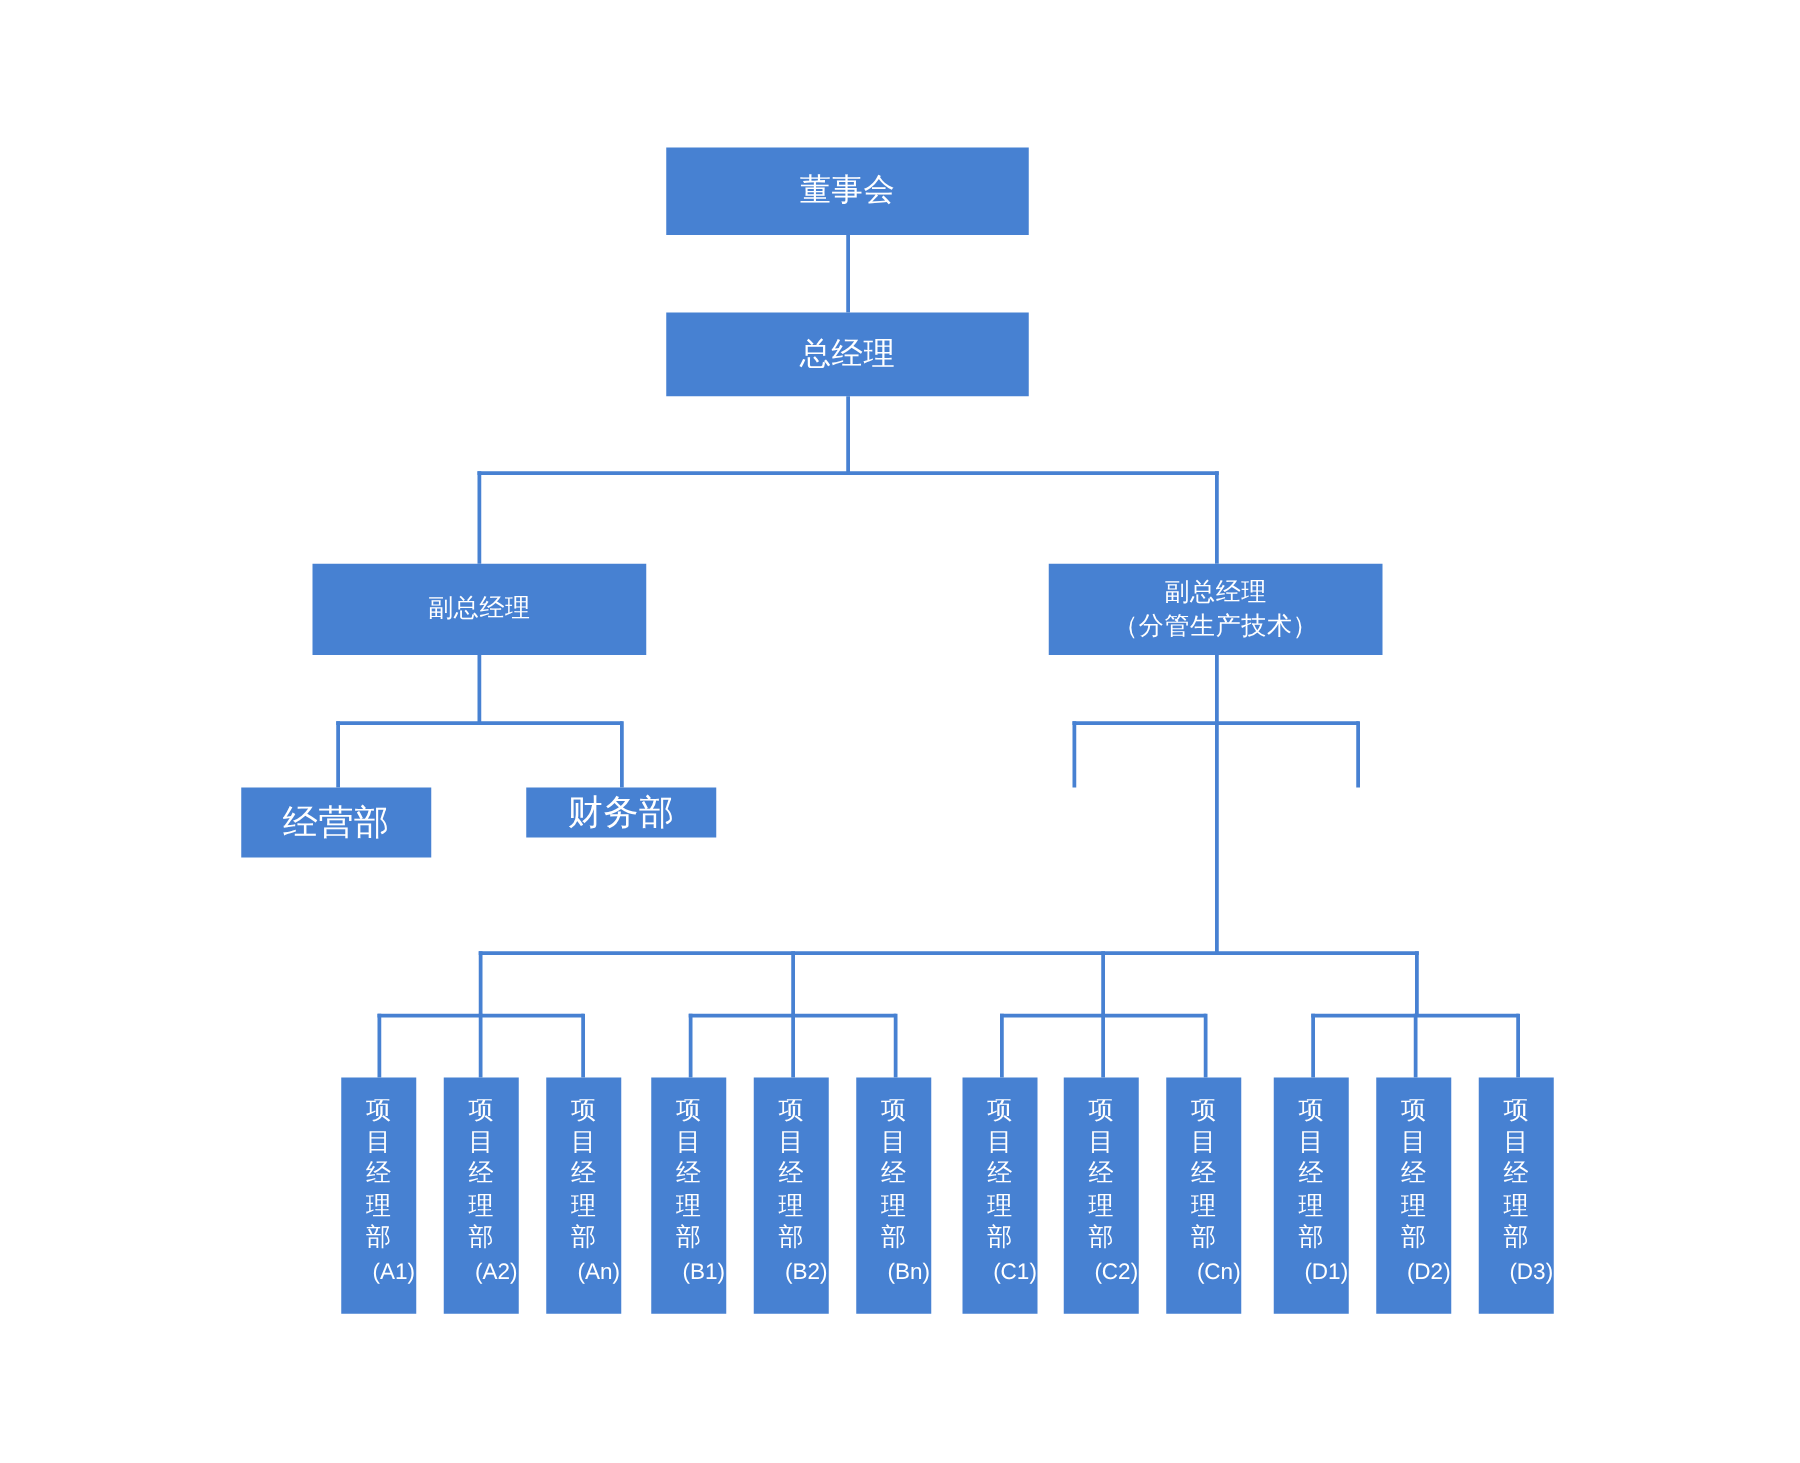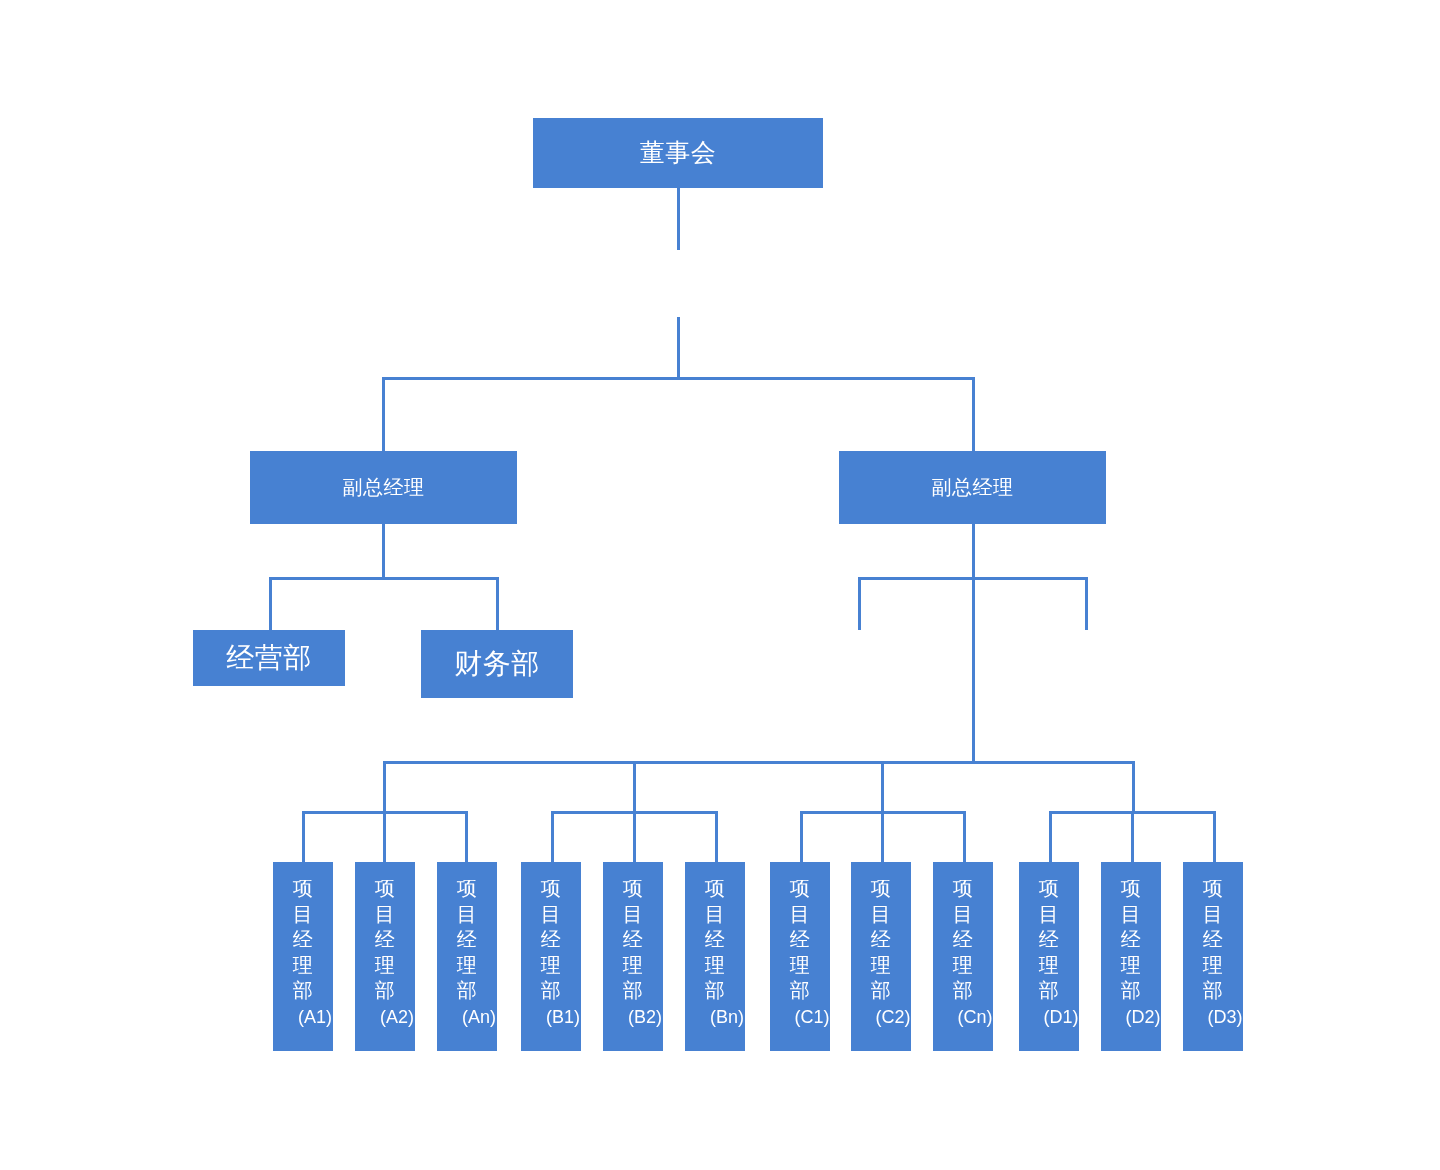--- a/index.html
+++ b/index.html
@@ -113,38 +113,42 @@
 
   <div class="conn conn-h" style="left:1049px; top:811px; width:166px;"></div>
   <div class="conn conn-v" style="left:1049px; top:811px; height:51px;"></div>
   <div class="conn conn-v" style="left:1131px; top:811px; height:51px;"></div>
   <div class="conn conn-v" style="left:1213px; top:811px; height:51px;"></div>
 
   <div class="node node-exec" style="left:533px; top:118px; width:290px; height:70px;">
     <span class="lines">董事会</span>
   </div>
 
+  <div class="node node-exec" style="left:533px; top:250px; width:290px; height:67px;">
+    <span class="lines">总经理</span>
+  </div>
 
   <div class="node node-vp" style="left:250px; top:451px; width:267px; height:73px;">
     <span class="lines">
       <span>副总经理</span>
     </span>
   </div>
 
   <div class="node node-vp" style="left:839px; top:451px; width:267px; height:73px;">
     <span class="lines">
       <span>副总经理</span>
+      <span>（分管生产技术）</span>
     </span>
   </div>
 
   <div class="node node-dept" style="left:193px; top:630px; width:152px; height:56px;">
     <span class="lines">经营部</span>
   </div>
 
-  <div class="node node-dept" style="left:421px; top:630px; width:152px; height:68px;align-items:center;">
+  <div class="node node-dept" style="left:421px; top:630px; width:152px; height:40px;align-items:center;">
     <span class="lines">财务部</span>
   </div>
 
 
 
   <div id="project-layer">
       <div class="node node-proj" style="left: 273px; top: 862px; width: 60px; height: 189px;">
         <span class="lines">
           <span>项</span>
           <span>目</span>

